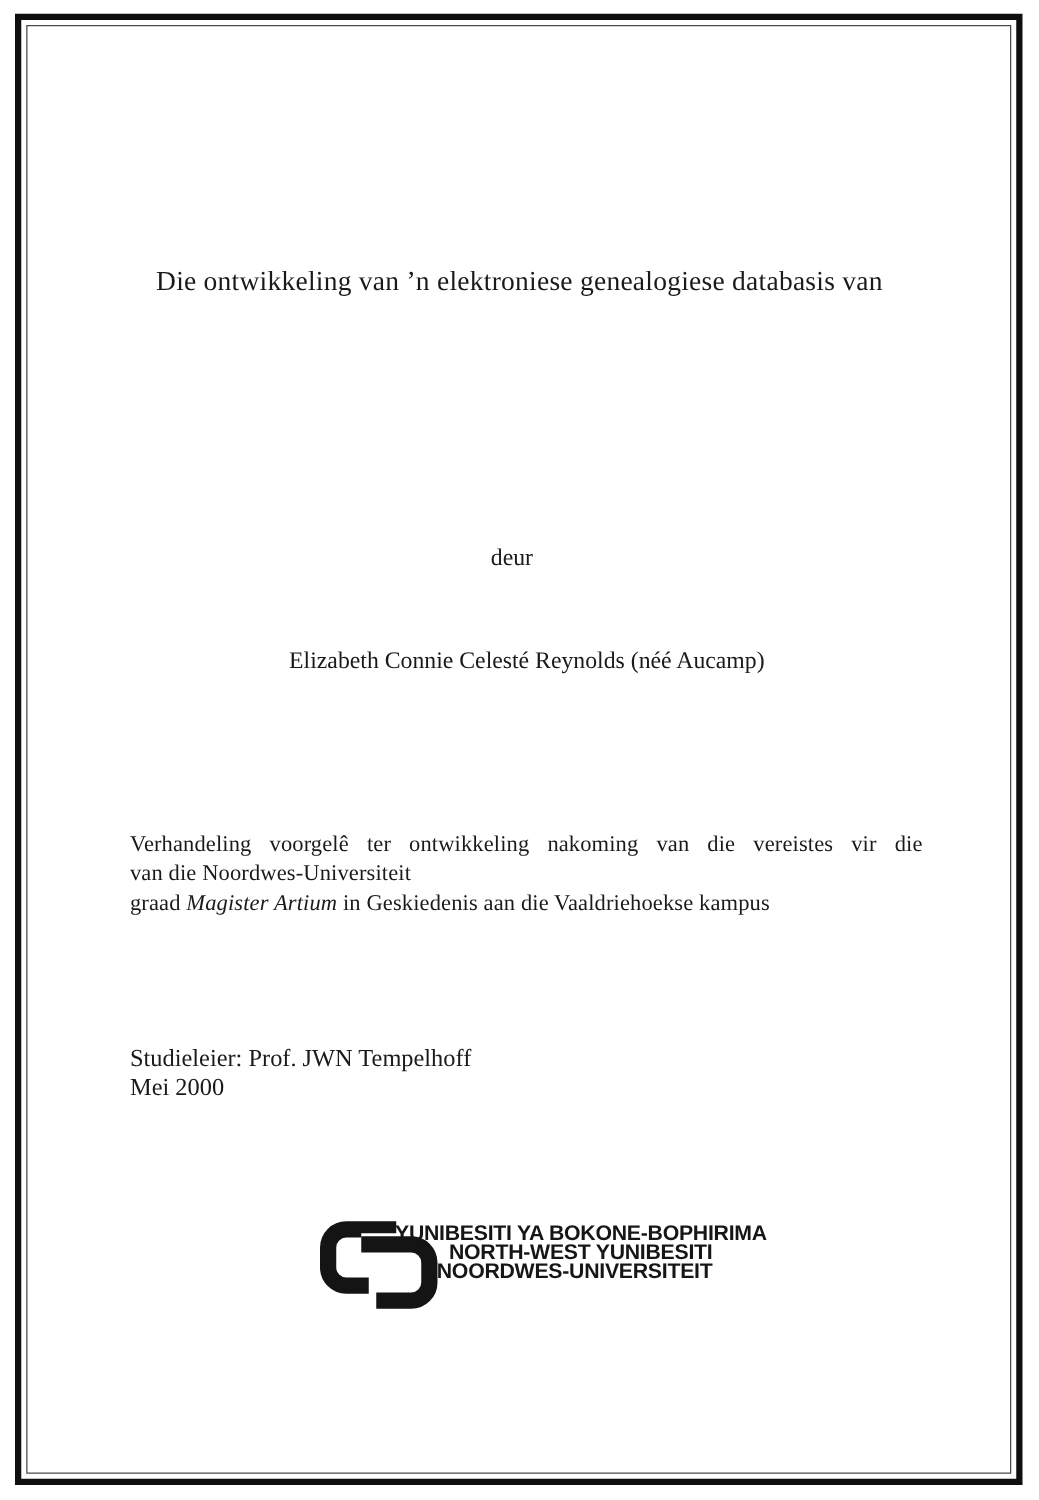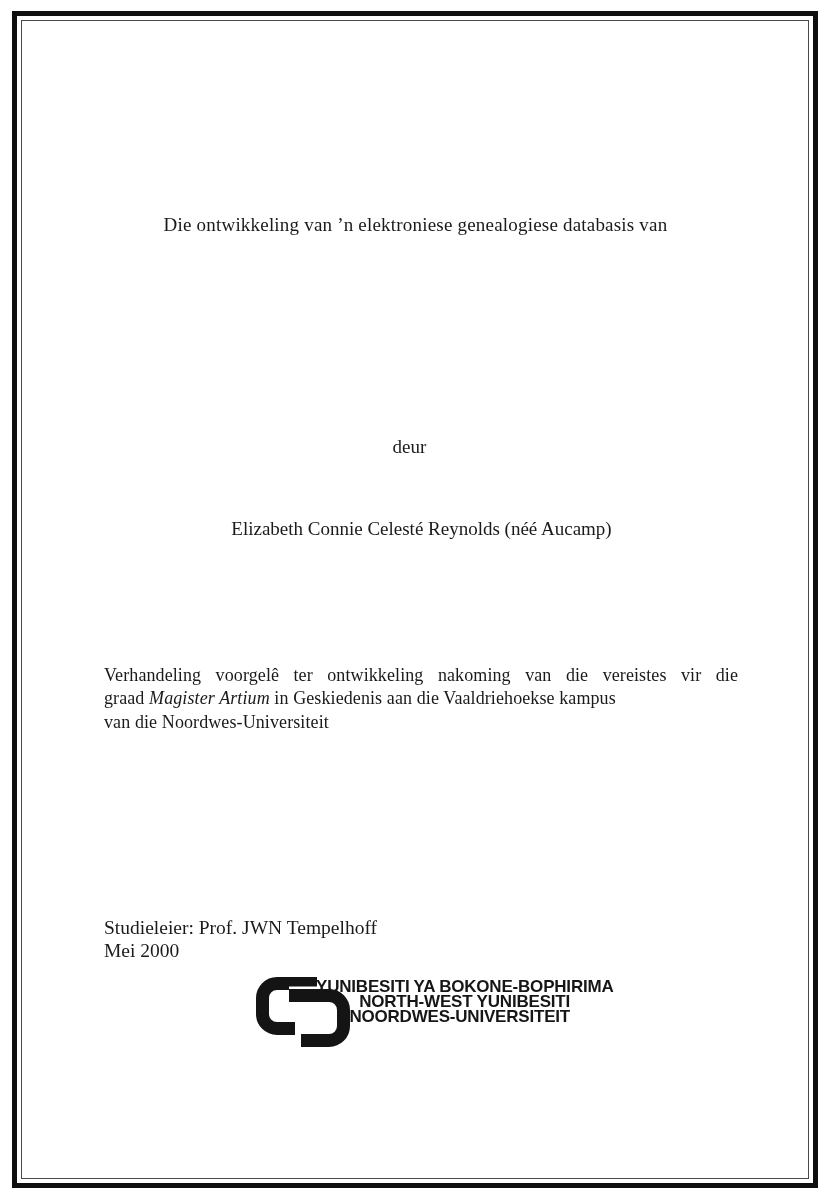--- a/index.html
+++ b/index.html
@@ -21,21 +21,21 @@
   .frame-inner {
     position: absolute;
     top: 20px; left: 21px; right: 22px; bottom: 21px;
     border: 1px solid #4a4a4a;
     pointer-events: none;
   }
   .title-block {
     position: absolute;
     top: 204px; left: 70px; right: 70px;
     text-align: center;
-    font-size: 19px;
+    font-size: 22px;
     line-height: 42px;
     letter-spacing: 0.2px;
   }
   .byline {
     position: absolute;
     top: 436px; left: 0; right: 12px;
     text-align: center;
     font-size: 19px;
   }
   .author-line {
@@ -51,21 +51,21 @@
     line-height: 23.3px;
     letter-spacing: 0.1px;
   }
   .justified-line {
     text-align: justify;
     text-align-last: justify;
   }
   .italic { font-style: italic; }
   .supervisor-block {
     position: absolute;
-    top: 916px; left: 104px;
+    top: 836px; left: 104px;
     font-size: 19.5px;
     line-height: 23px;
   }
   .logo-group {
     position: absolute;
     top: 976px; left: 255px;
     width: 320px; height: 80px;
   }
   .logo-mark {
     position: absolute;
@@ -98,22 +98,22 @@
   <div class="title-block">
     <div>Die ontwikkeling van ’n elektroniese genealogiese databasis van</div>
   </div>
 
   <div class="byline">deur</div>
 
   <div class="author-line">Elizabeth Connie Celesté Reynolds (néé Aucamp)</div>
 
   <div class="submission-block">
     <div class="justified-line">Verhandeling voorgelê ter ontwikkeling nakoming van die vereistes vir die</div>
+    <div>van die Noordwes-Universiteit</div>
     <div><span>graad </span><span class="italic">Magister Artium</span><span> in Geskiedenis aan die Vaaldriehoekse kampus</span></div>
-    <div>van die Noordwes-Universiteit</div>
   </div>
 
   <div class="supervisor-block">
     <div>Studieleier: Prof. JWN Tempelhoff</div>
     <div>Mei 2000</div>
   </div>
 
   <div class="logo-group">
     <svg class="logo-mark" viewBox="0 0 96 72" xmlns="http://www.w3.org/2000/svg">
       <path d="M62 7.5 H22 A14.5 14.5 0 0 0 7.5 22 V38 A14.5 14.5 0 0 0 22 52.5 H40" fill="none" stroke="#141414" stroke-width="13"></path>

